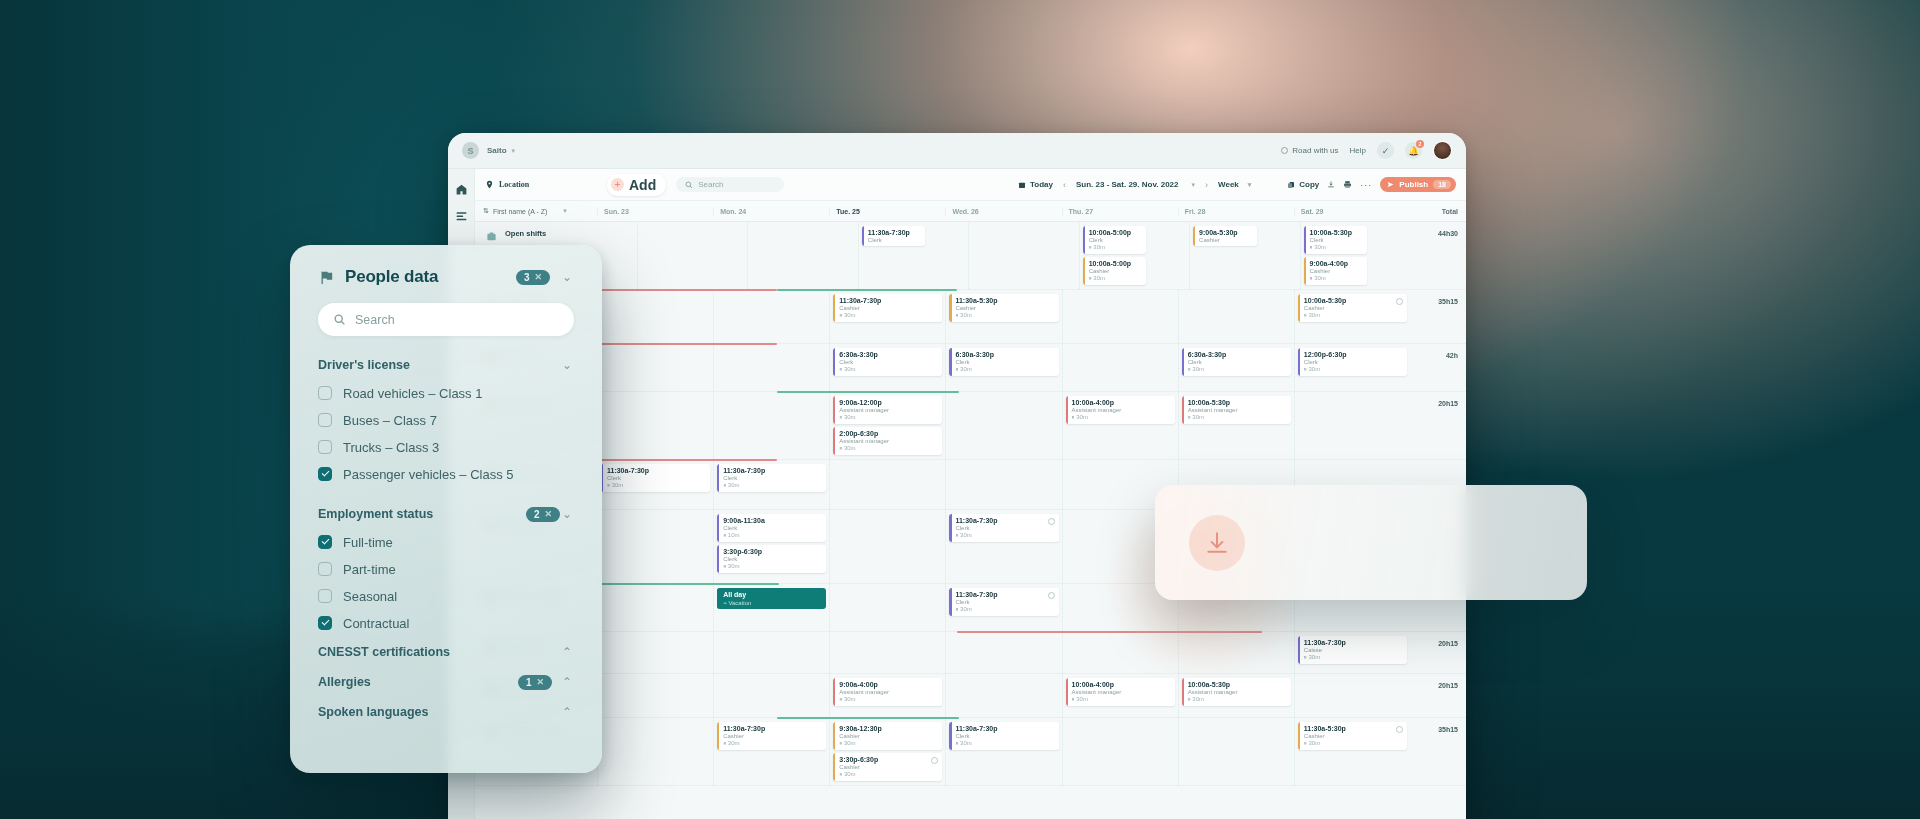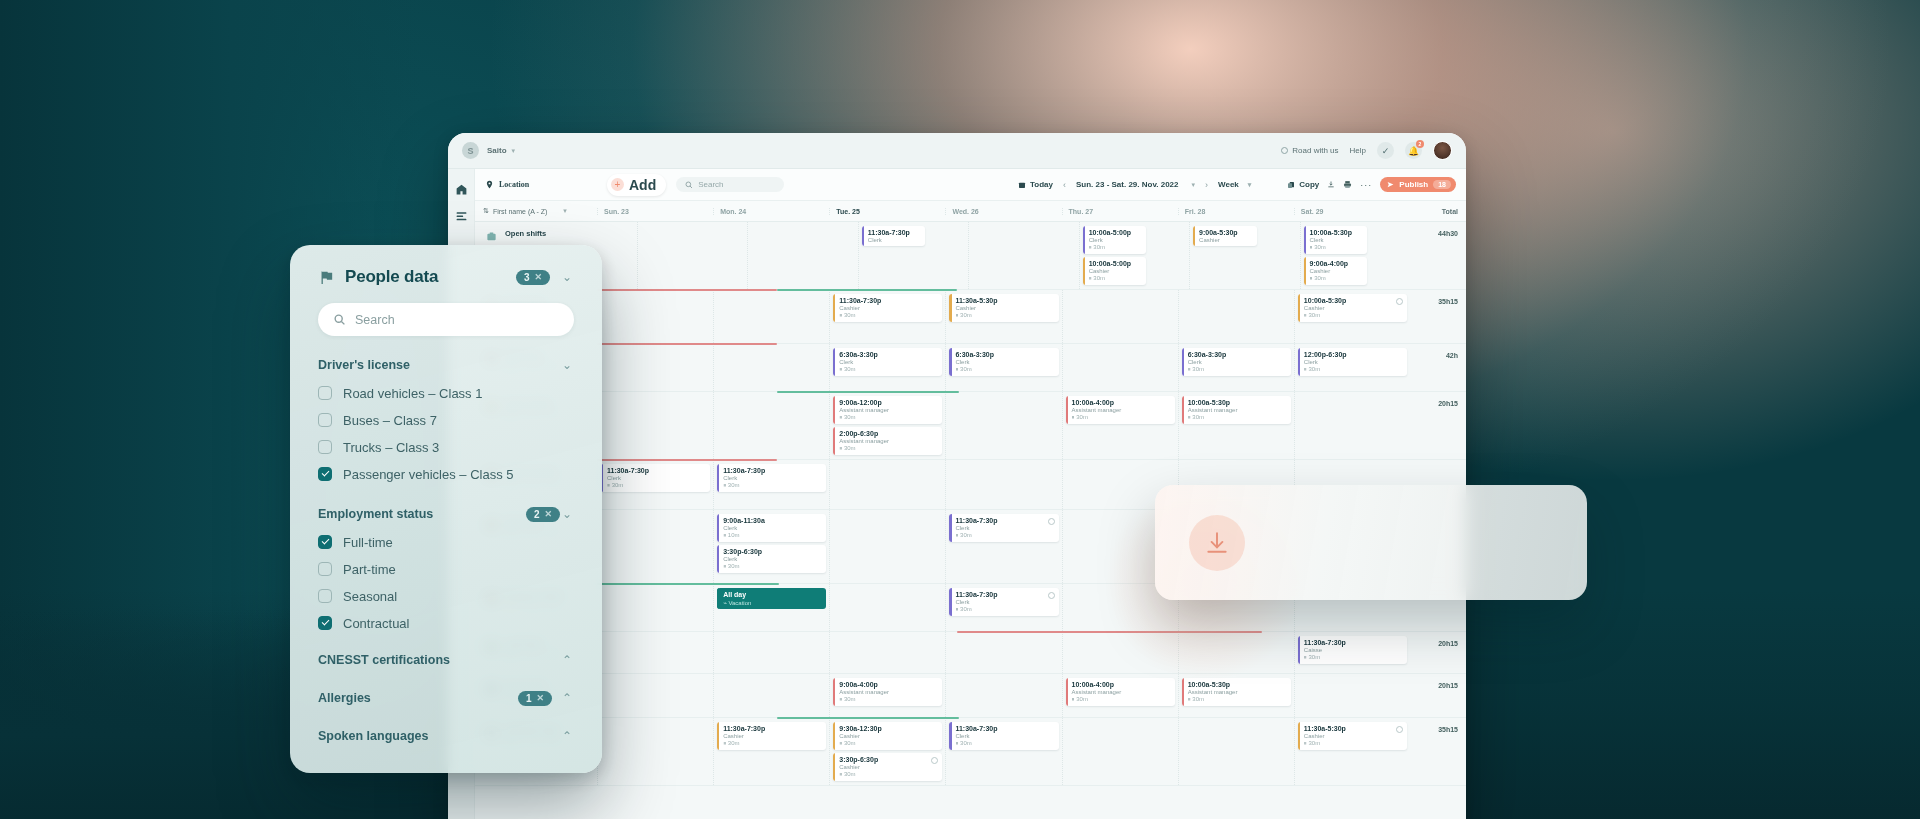--- a/index.html
+++ b/index.html
@@ -216,21 +216,21 @@
     width: 14px; height: 14px; border-radius: 4px; border: 1.6px solid #9db6b6;
     background: transparent; flex: 0 0 14px; display: flex; align-items: center; justify-content: center;
   }
   .cbx.checked { background: #0e6e72; border-color: #0e6e72; }
   .cbx.checked::after {
     content: ""; width: 6px; height: 3px; border-left: 1.6px solid #fff; border-bottom: 1.6px solid #fff;
     transform: rotate(-45deg) translate(1px,-1px);
   }
   .fp-opt-label { font-size: 13px; color: #3d6266; }
 
-  .fp-collapsed { display: flex; align-items: center; gap: 8px; height: 24px; margin-top: 14px; }
+  .fp-collapsed { display: flex; align-items: center; gap: 8px; height: 24px; margin-top: 6px; }
 
   
   .toast {
     position: absolute; left: 1155px; top: 485px; width: 432px; height: 115px;
     background: linear-gradient(100deg, rgba(253,244,240,0.93) 0%, rgba(244,246,245,0.9) 40%, rgba(234,238,237,0.88) 100%);
     border-radius: 18px; backdrop-filter: blur(9px);
     box-shadow: 0 26px 55px rgba(3,28,33,0.25);
     display: flex; align-items: center; gap: 22px; padding: 0 34px;
   }
   .toast-iconwrap {

